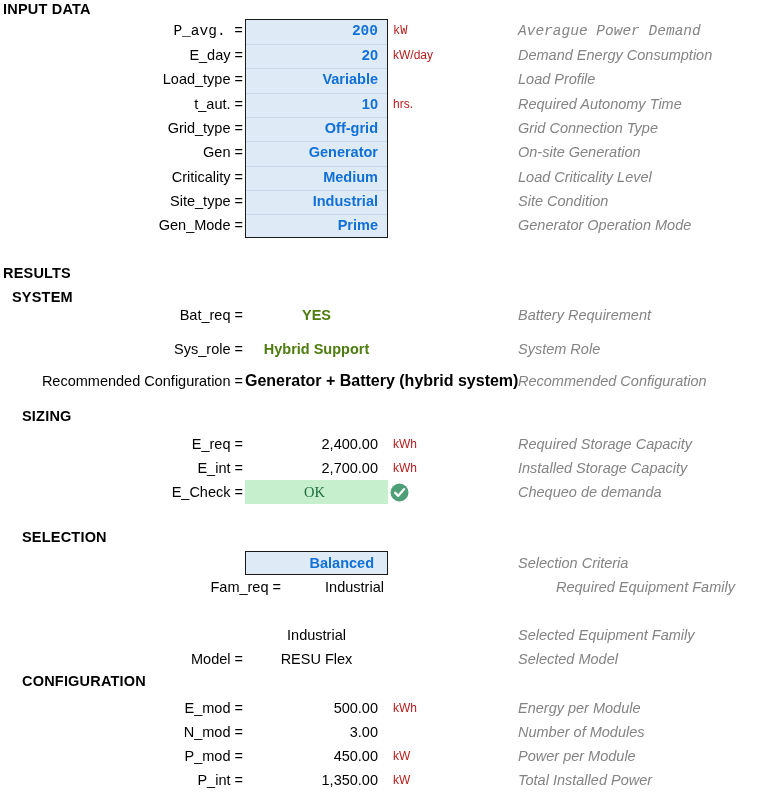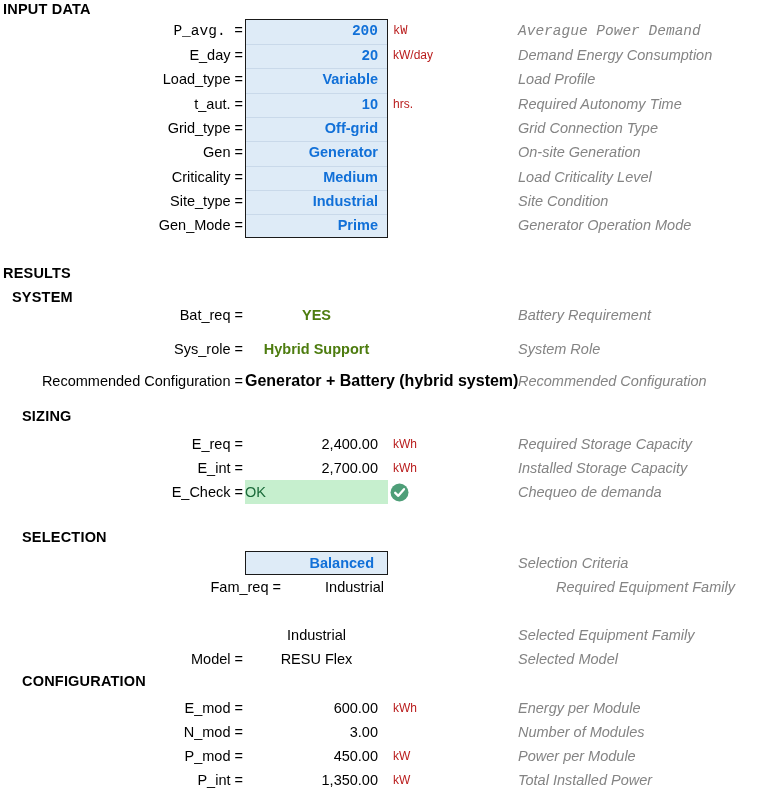--- a/index.html
+++ b/index.html
@@ -117,23 +117,24 @@
     height: 24px;
     background: #C6EFCE;
     box-sizing: border-box;
   }
   .ok-text {
     position: absolute;
     left: 245px;
     width: 139px;
     height: 24px;
     line-height: 24px;
-    text-align: left;
+    text-align: center;
     color: #1b6b3a;
     font-size: 14.5px;
+    font-family: Liberation Serif, serif;
   }
 
   .check-icon {
     position: absolute;
     left: 390px;
     width: 19px;
     height: 19px;
   }
 
   
@@ -288,21 +289,21 @@
   </div>
   <div class="row" style="top:623px;">
     <div class="val center val-plain">Industrial</div>
     <div class="desc">Selected Equipment Family</div>
   </div>
 
   <div class="section-title" style="left:22px; top:673px;">CONFIGURATION</div>
 
   <div class="row" style="top:696px;">
     <div class="lbl">E_mod =</div>
-    <div class="val right val-num">600.00</div>
+    <div class="val right val-num">500.00</div>
     <div class="unit">kWh</div>
     <div class="desc">Energy per Module</div>
   </div>
   <div class="row" style="top:720px;">
     <div class="lbl">N_mod =</div>
     <div class="val right val-num">3.00</div>
     <div class="unit"></div>
     <div class="desc">Number of Modules</div>
   </div>
   <div class="row" style="top:744px;">

